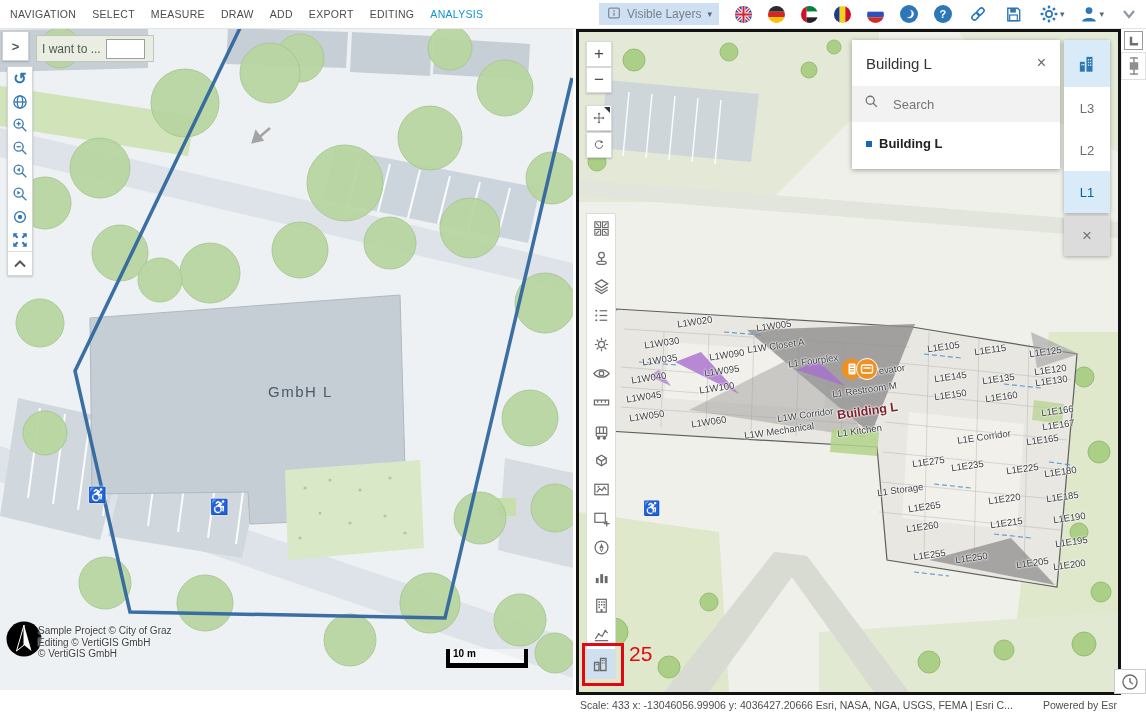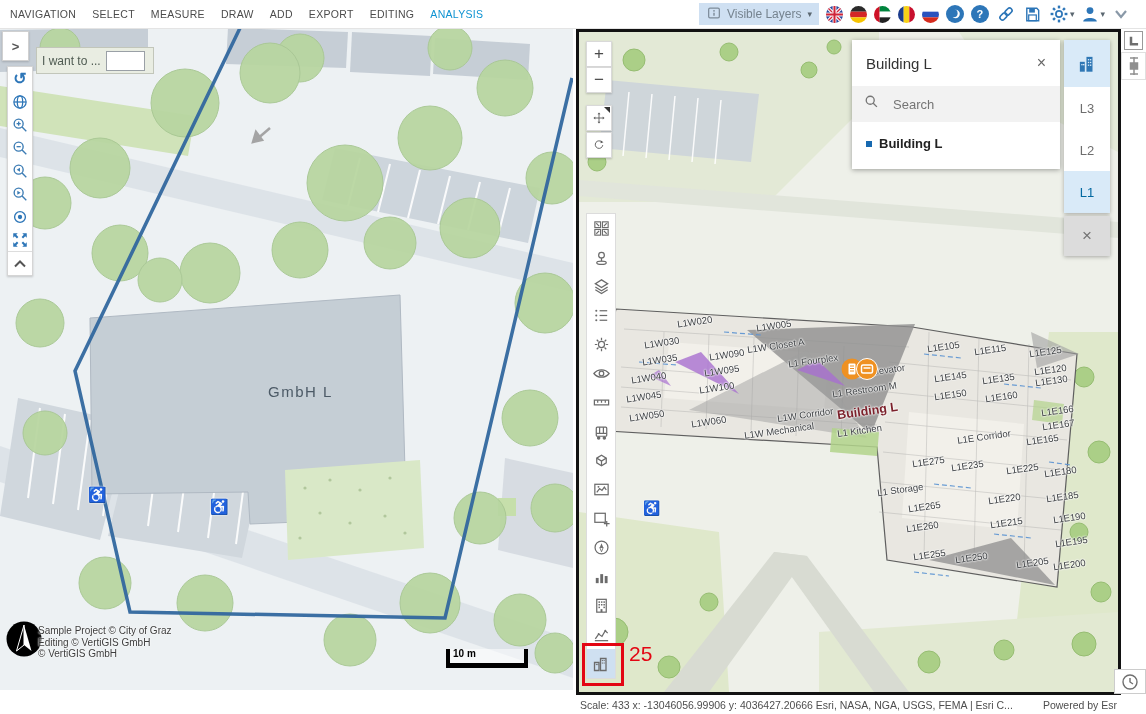--- a/index.html
+++ b/index.html
@@ -6,35 +6,35 @@
   body{width:1146px;height:714px;position:relative;overflow:hidden;background:#fff;
        font-family:"Liberation Sans",sans-serif;-webkit-font-smoothing:antialiased}
   #app{position:absolute;inset:0}
 
   
   .menubar{position:absolute;left:0;top:0;width:1146px;height:28px;background:#fff;
            border-bottom:1px solid #e4e4e4;display:flex;align-items:center;z-index:60}
   #menu-items{display:flex;align-items:center;padding-left:2px}
   .menu-item{font-size:10.5px;color:#4c4c4c;padding:8px 8px;letter-spacing:.3px;cursor:default;line-height:28px}
   .menu-item.active{color:#0f93d2}
-  .mb-right{margin-left:auto;display:flex;align-items:center;gap:7px;padding-right:16px}
+  .mb-right{margin-left:auto;display:flex;align-items:center;gap:16px;padding-right:8px}
   .vl-btn{display:flex;align-items:center;gap:5px;background:#cfe0f2;height:22px;padding:0 7px;
           color:#75838f;font-size:12px;border:none;cursor:pointer}
   .flag{width:17px;height:17px;border-radius:50%;overflow:hidden;display:block;padding:0;border:none;background:none;cursor:pointer}
   .cbtn{width:18px;height:18px;border-radius:50%;background:#2d76b8;color:#fff;display:flex;
         align-items:center;justify-content:center;font-size:11px;font-weight:700;border:none;padding:0;cursor:pointer}
   .ibtn{background:none;border:none;padding:0;display:flex;align-items:center;cursor:pointer}
   .caret{color:#5b6770;font-size:9px;margin-left:1px}
 
   
   #left-map{position:absolute;left:0;top:28px;width:573px;height:662px;overflow:hidden;background:#e8edf0}
   #lexp{position:absolute;left:2px;top:3px;width:27px;height:30px;background:#fff;border:1px solid #d0d0d0;
         display:flex;align-items:center;justify-content:center;color:#555;font-weight:700;font-size:13px;
         box-shadow:0 1px 2px rgba(0,0,0,.18);cursor:pointer;z-index:6}
-  #iwt{position:absolute;left:36px;top:19px;width:118px;height:27px;background:#e9ede2;border:1px solid #c2c6ba;
+  #iwt{position:absolute;left:36px;top:7px;width:118px;height:27px;background:#e9ede2;border:1px solid #c2c6ba;
        display:flex;align-items:center;gap:5px;padding:0 5px;box-sizing:border-box;z-index:6}
   #iwt .iwt-label{font-size:12px;color:#4f5b52;white-space:nowrap}
   #iwt input{width:37px;height:18px;border:1px solid #9aa0a6;background:#fff;padding:0;font-size:11px}
   #ltb{position:absolute;left:7px;top:38px;width:24px;background:#fff;border:1px solid #d5d5d5;
        box-shadow:0 1px 2px rgba(0,0,0,.18);z-index:6}
   .ltb-item{width:24px;height:23px;display:flex;align-items:center;justify-content:center;cursor:pointer}
   .ltb-item.sep{border-top:1px solid #ddd}
   .ult{color:#2d76b8;font-size:16px;font-weight:700;line-height:1}
   #bldg-label{position:absolute;left:268px;top:355px;color:#4c5a66;font-size:15px;letter-spacing:1.5px;z-index:4}
   .wc{position:absolute;color:#2a6fb0;font-size:15px;z-index:4;text-shadow:0 0 2px #fff}

